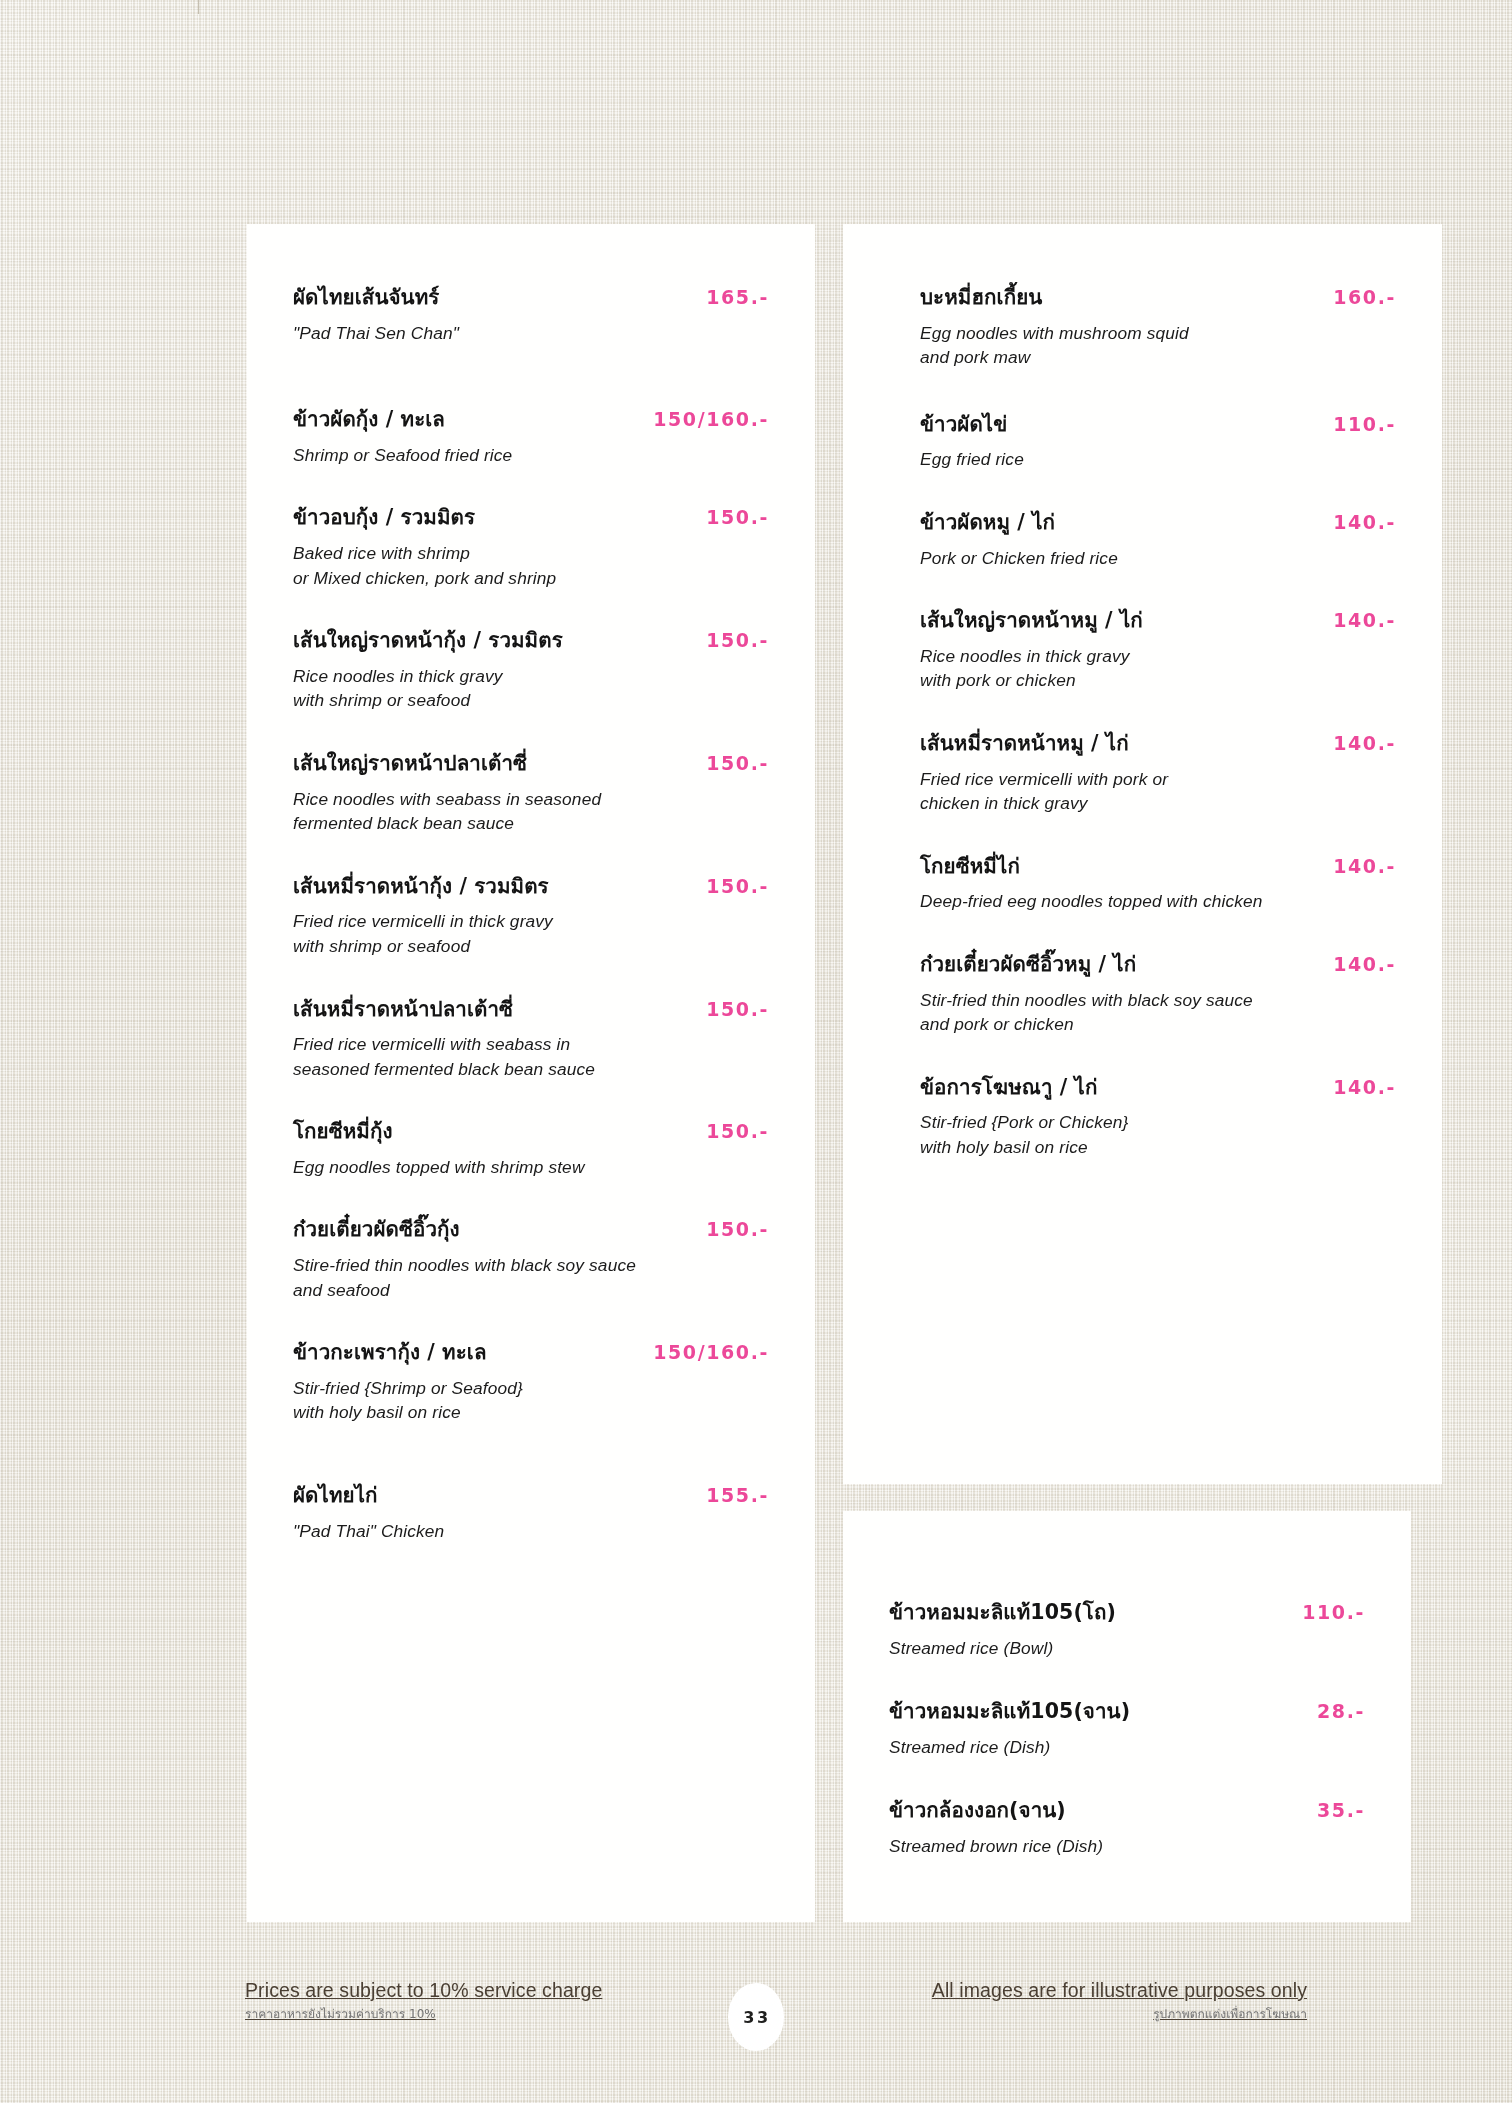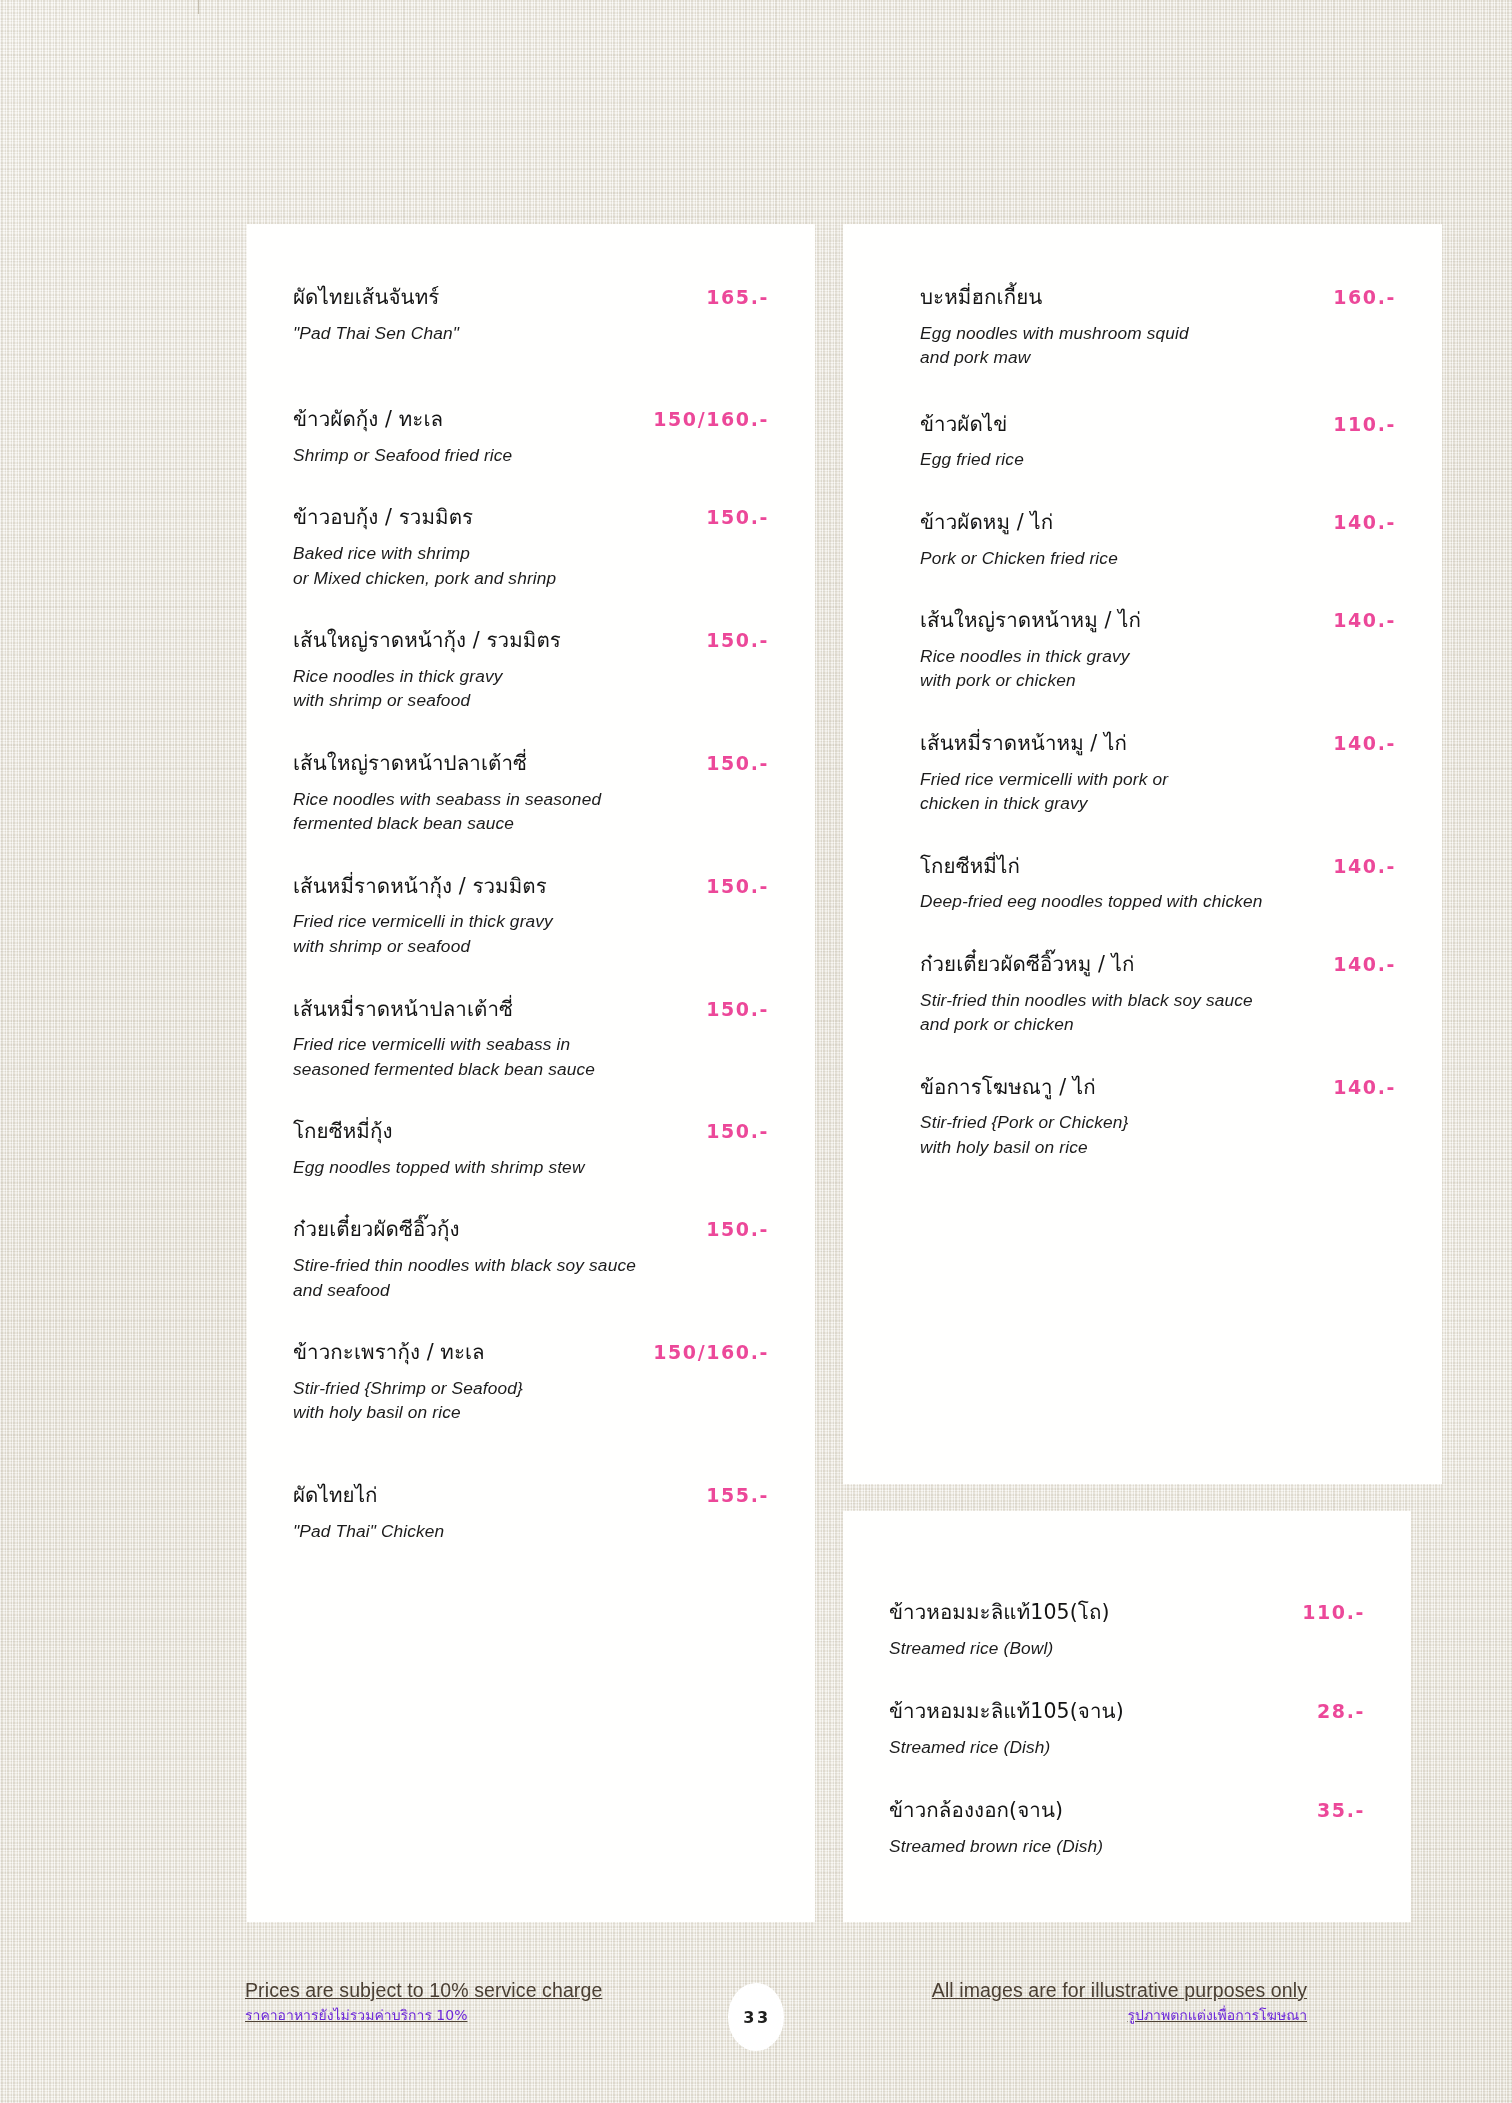--- a/index.html
+++ b/index.html
@@ -92,21 +92,21 @@
   .menu-item { position: relative; }
 
   .item-head {
     display: flex;
     align-items: baseline;
     justify-content: space-between;
     width: 100%;
   }
   .item-name-th {
     font-family: "DejaVu Sans", sans-serif;
-    font-weight: normal;
+    font-weight: bold;
     font-size: 20.5px;
     color: #141414;
     letter-spacing: .1px;
     line-height: 1.35;
     white-space: nowrap;
   }
   .item-price {
     font-family: "DejaVu Sans", sans-serif;
     font-weight: bold;
     font-size: 19px;
@@ -146,24 +146,24 @@
   #footer-left  { left: 245px;  text-align: left; }
   #footer-right { right: 205px; text-align: right; }
   .footer-en {
     font-size: 19.5px;
     line-height: 1.28;
     letter-spacing: .1px;
     color: #4a3f33;
   }
   .footer-th {
     font-family: "DejaVu Sans", sans-serif;
-    font-size: 14px;
+    font-size: 12px;
     line-height: 1.35;
     margin-top: 3px;
-    color: #6d28d9;
+    color: #737373;
   }
 
   #page-number-badge {
     position: absolute;
     left: 50%;
     top: 1983px;
     transform: translateX(-50%);
     width: 56px;
     height: 68px;
     border-radius: 50%;

